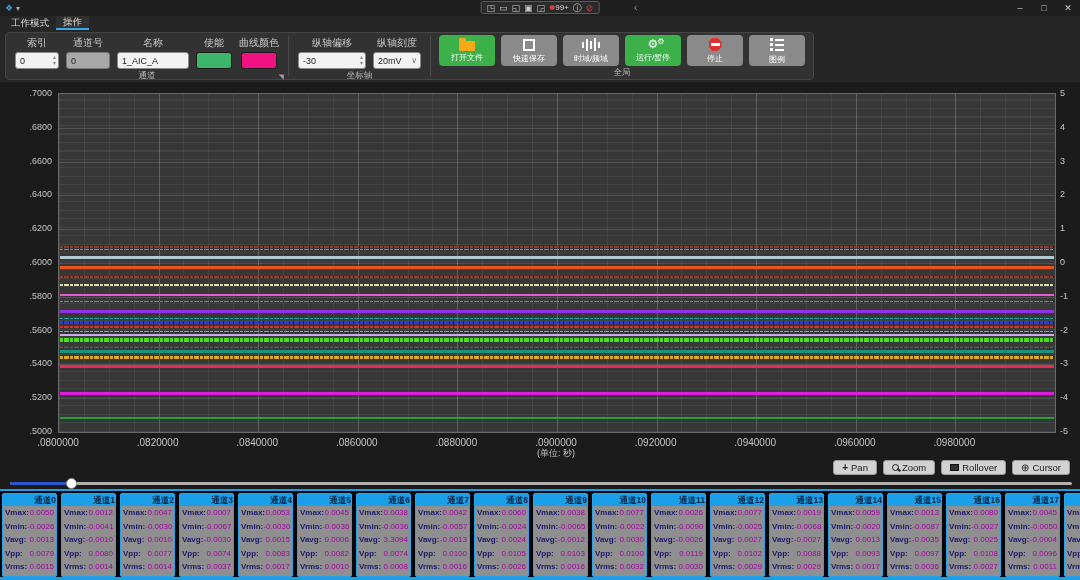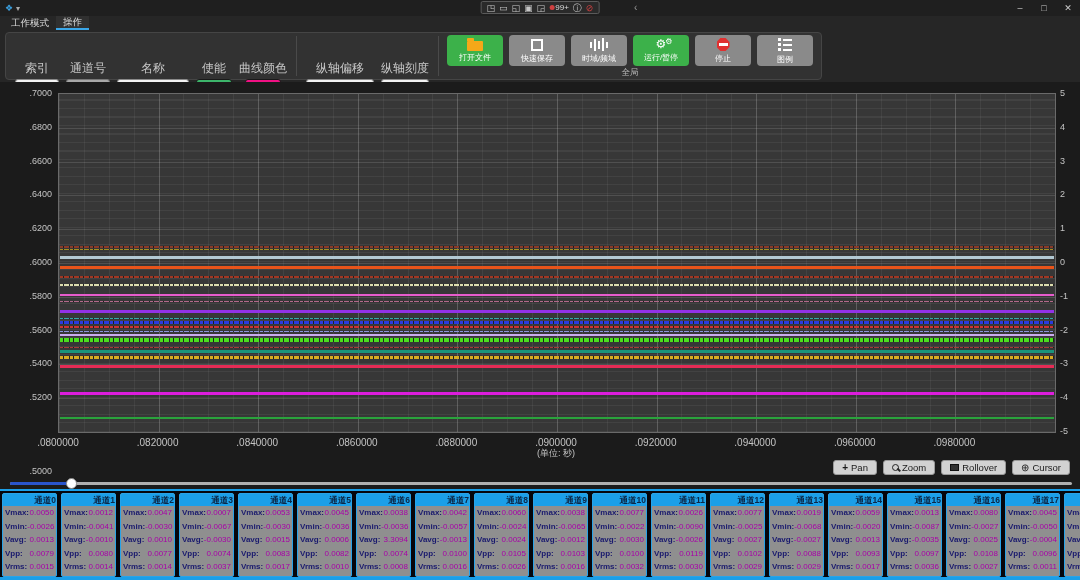--- a/index.html
+++ b/index.html
@@ -26,21 +26,21 @@
   .menubar{height:14px;background:#262626;display:flex;align-items:stretch;padding-left:4px;font-size:9.5px;color:#ddd;}
   .menu-item{padding:0 7px;display:flex;align-items:center;}
   .menu-item.active{background:#303030;border-bottom:2px solid #3ba7e8;}
 
   
   .ribbon{height:52px;background:#262626;display:flex;padding:2px 0 2px 5px;}
   .ribbon-panel{display:flex;background:#323232;border:1px solid #454545;border-radius:4px;height:48px;}
   .rgroup{display:flex;flex-direction:column;}
   .rfields{display:flex;gap:7px;padding:3px 9px 0 9px;flex:1;align-items:flex-start;}
   .rfield{display:flex;flex-direction:column;align-items:center;gap:2px;}
-  .rfield-label{font-size:12px;color:#c8c8c8;white-space:nowrap;margin-top:24px;}
+  .rfield-label{font-size:10px;color:#c8c8c8;white-space:nowrap;}
   .rinput{height:17px;border-radius:3px;background:#f2f2f2;color:#222;font-size:9px;border:1px solid #8a8a8a;
           padding:0 4px;position:relative;display:flex;align-items:center;font-family:"Liberation Sans",sans-serif;}
   .rinput.gray{background:#a8a8a8;border-color:#777;}
   .spin{position:absolute;right:2px;top:1px;display:flex;flex-direction:column;line-height:6px;font-size:6px;color:#888;}
   .dd{position:absolute;right:3px;color:#777;font-size:8px;}
   .swatch{width:36px;height:17px;border-radius:3px;border:1px solid #1a1a1a;}
   .rgroup-label{height:13px;font-size:8.5px;color:#b8b8b8;text-align:center;line-height:12px;position:relative;}
   .launcher{position:absolute;right:4px;top:2px;font-size:7px;color:#9a9a9a;}
   .rsep{width:1px;background:#4a4a4a;margin:3px 0;}
   .rbuttons{display:flex;gap:6px;padding:2px 8px 0 8px;flex:1;}
@@ -301,21 +301,21 @@
   <div class="ytick" style="top: 6px; left: 0px;">.7000</div>
       <div class="ytick" style="top: 39.8px; left: 0px;">.6800</div>
       <div class="ytick" style="top: 73.6px; left: 0px;">.6600</div>
       <div class="ytick" style="top: 107.4px; left: 0px;">.6400</div>
       <div class="ytick" style="top: 141.2px; left: 0px;">.6200</div>
       <div class="ytick" style="top: 175px; left: 0px;">.6000</div>
       <div class="ytick" style="top: 208.8px; left: 0px;">.5800</div>
       <div class="ytick" style="top: 242.6px; left: 0px;">.5600</div>
       <div class="ytick" style="top: 276.4px; left: 0px;">.5400</div>
       <div class="ytick" style="top: 310.2px; left: 0px;">.5200</div>
-      <div class="ytick" style="top: 344px; left: 0px; margin-top: 40px;">.5000</div>
+      <div class="ytick" style="top: 344px; left: 0px;">.5000</div>
       <div class="ytick-r" style="top: 6px;">5</div>
       <div class="ytick-r" style="top: 39.8px;">4</div>
       <div class="ytick-r" style="top: 73.6px;">3</div>
       <div class="ytick-r" style="top: 107.4px;">2</div>
       <div class="ytick-r" style="top: 141.2px;">1</div>
       <div class="ytick-r" style="top: 175px;">0</div>
       <div class="ytick-r" style="top: 208.8px;">-1</div>
       <div class="ytick-r" style="top: 242.6px;">-2</div>
       <div class="ytick-r" style="top: 276.4px;">-3</div>
       <div class="ytick-r" style="top: 310.2px;">-4</div>

